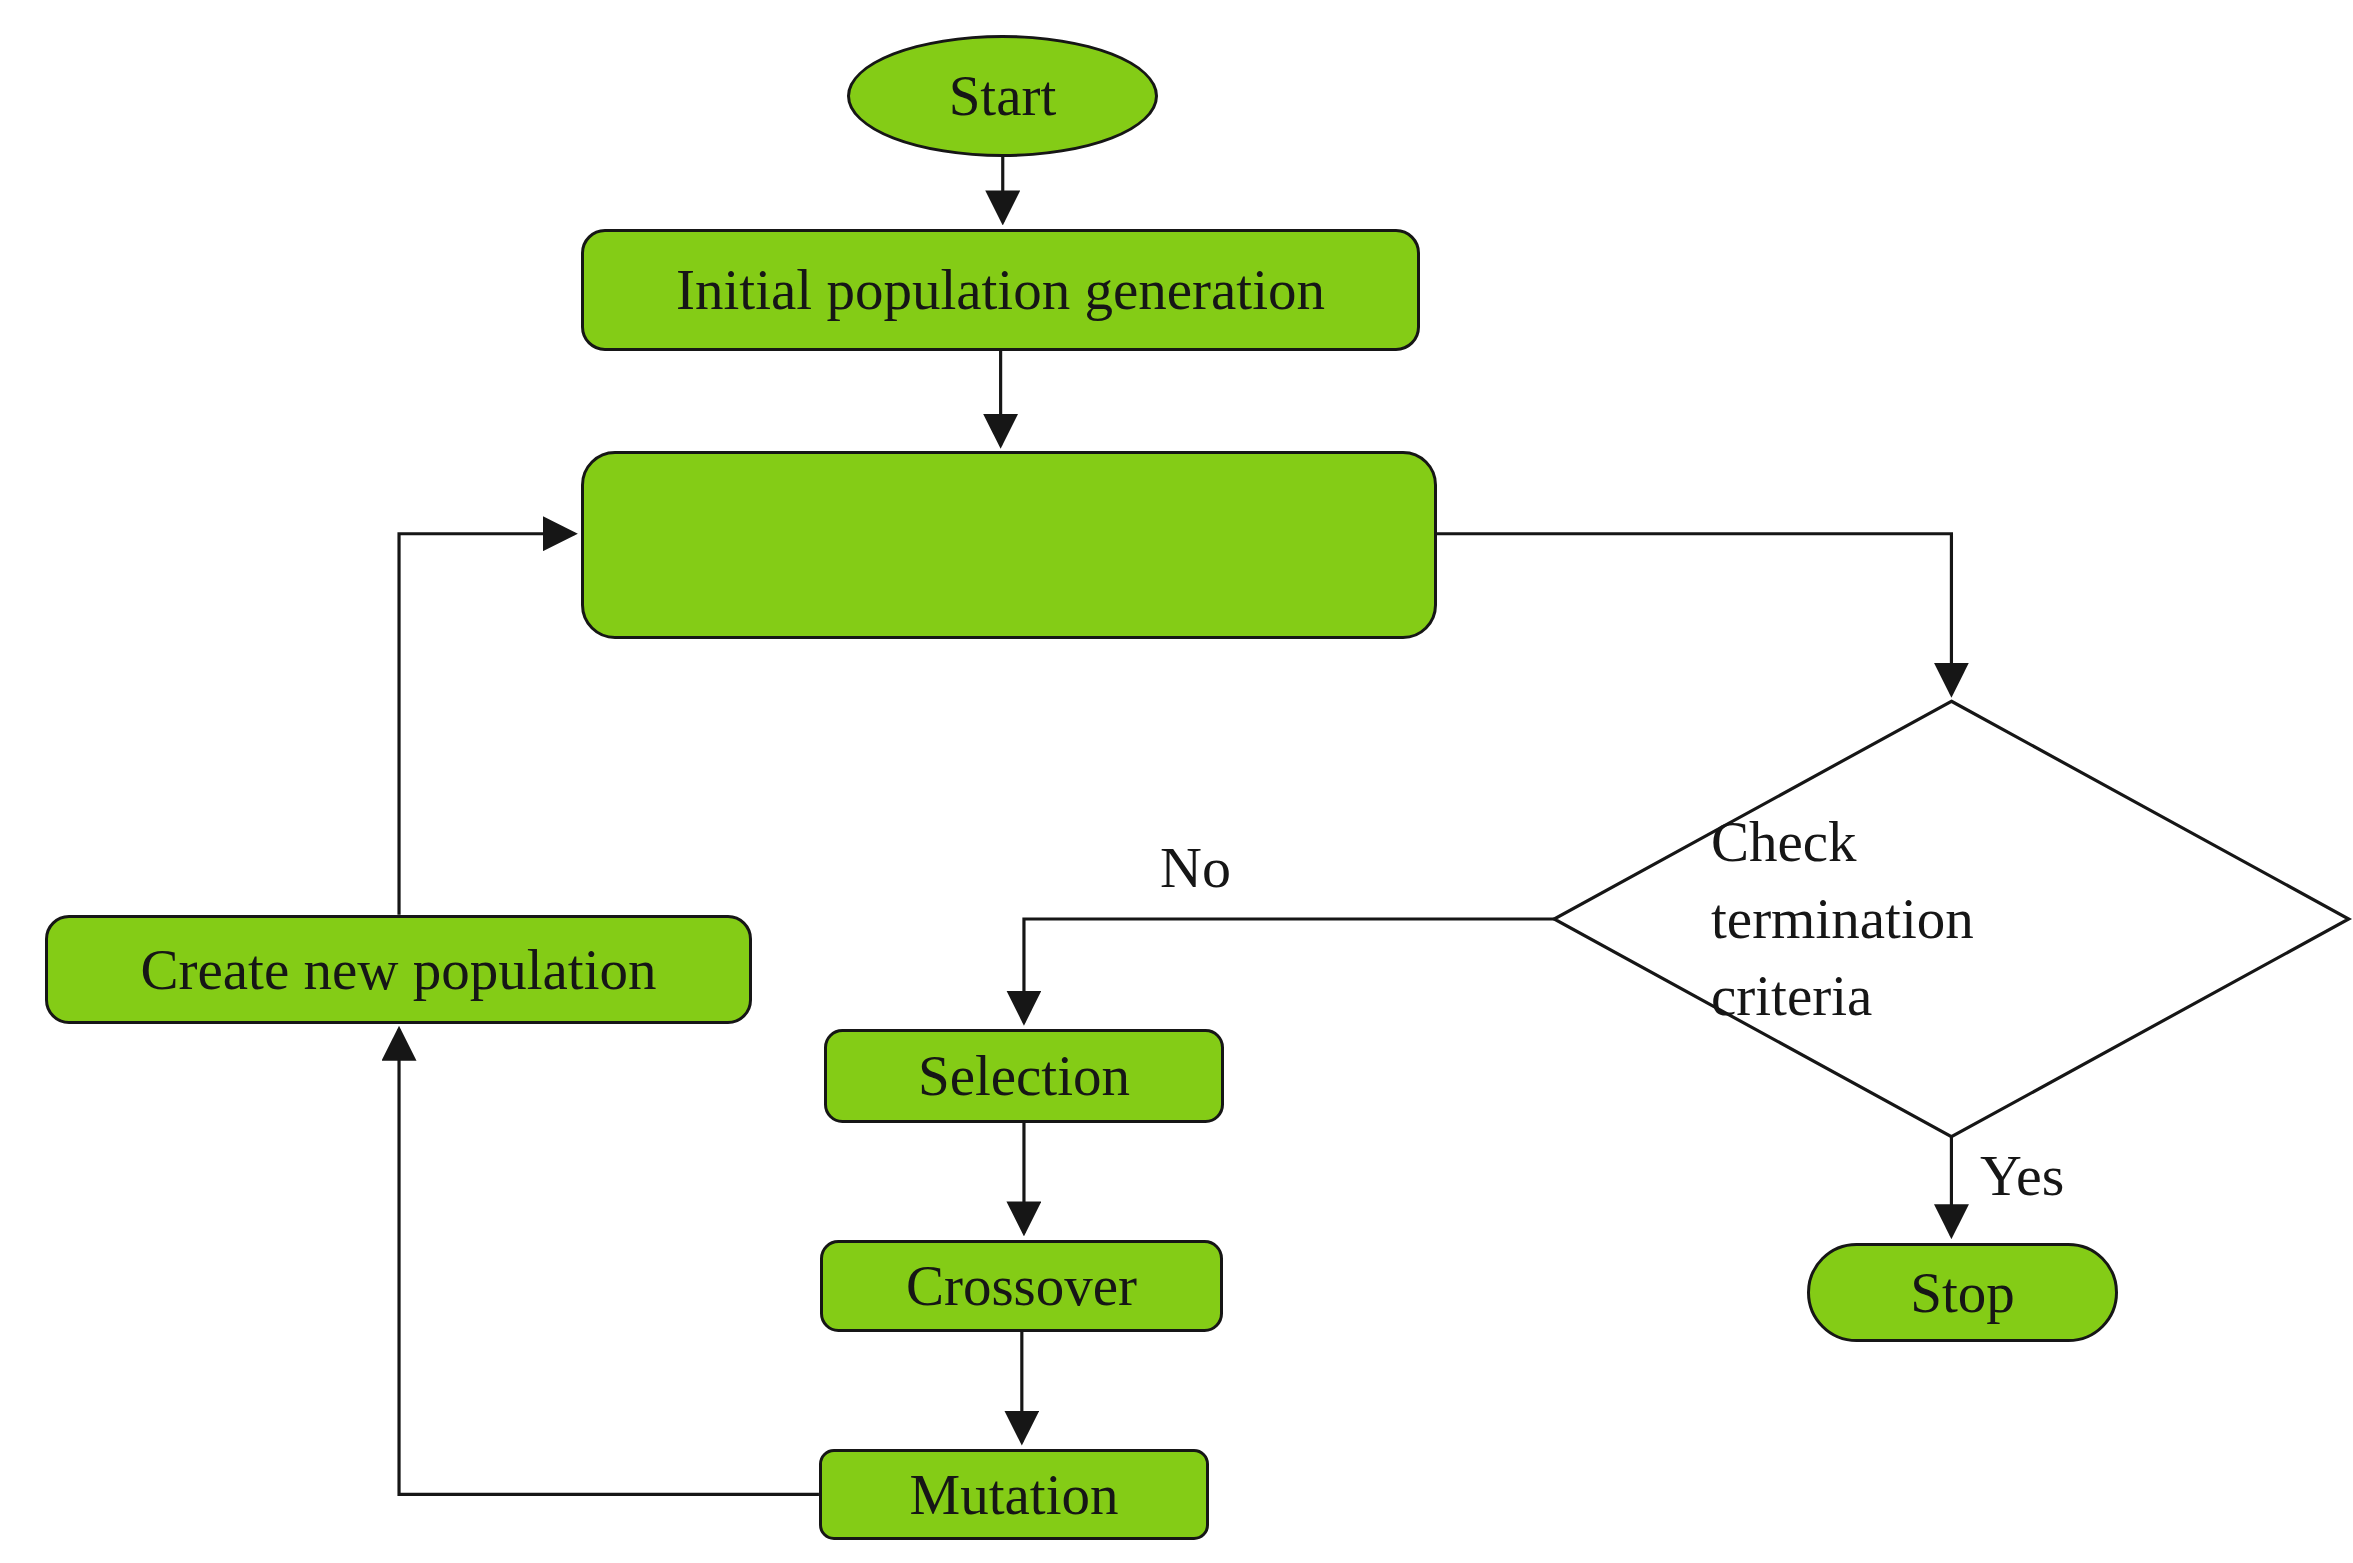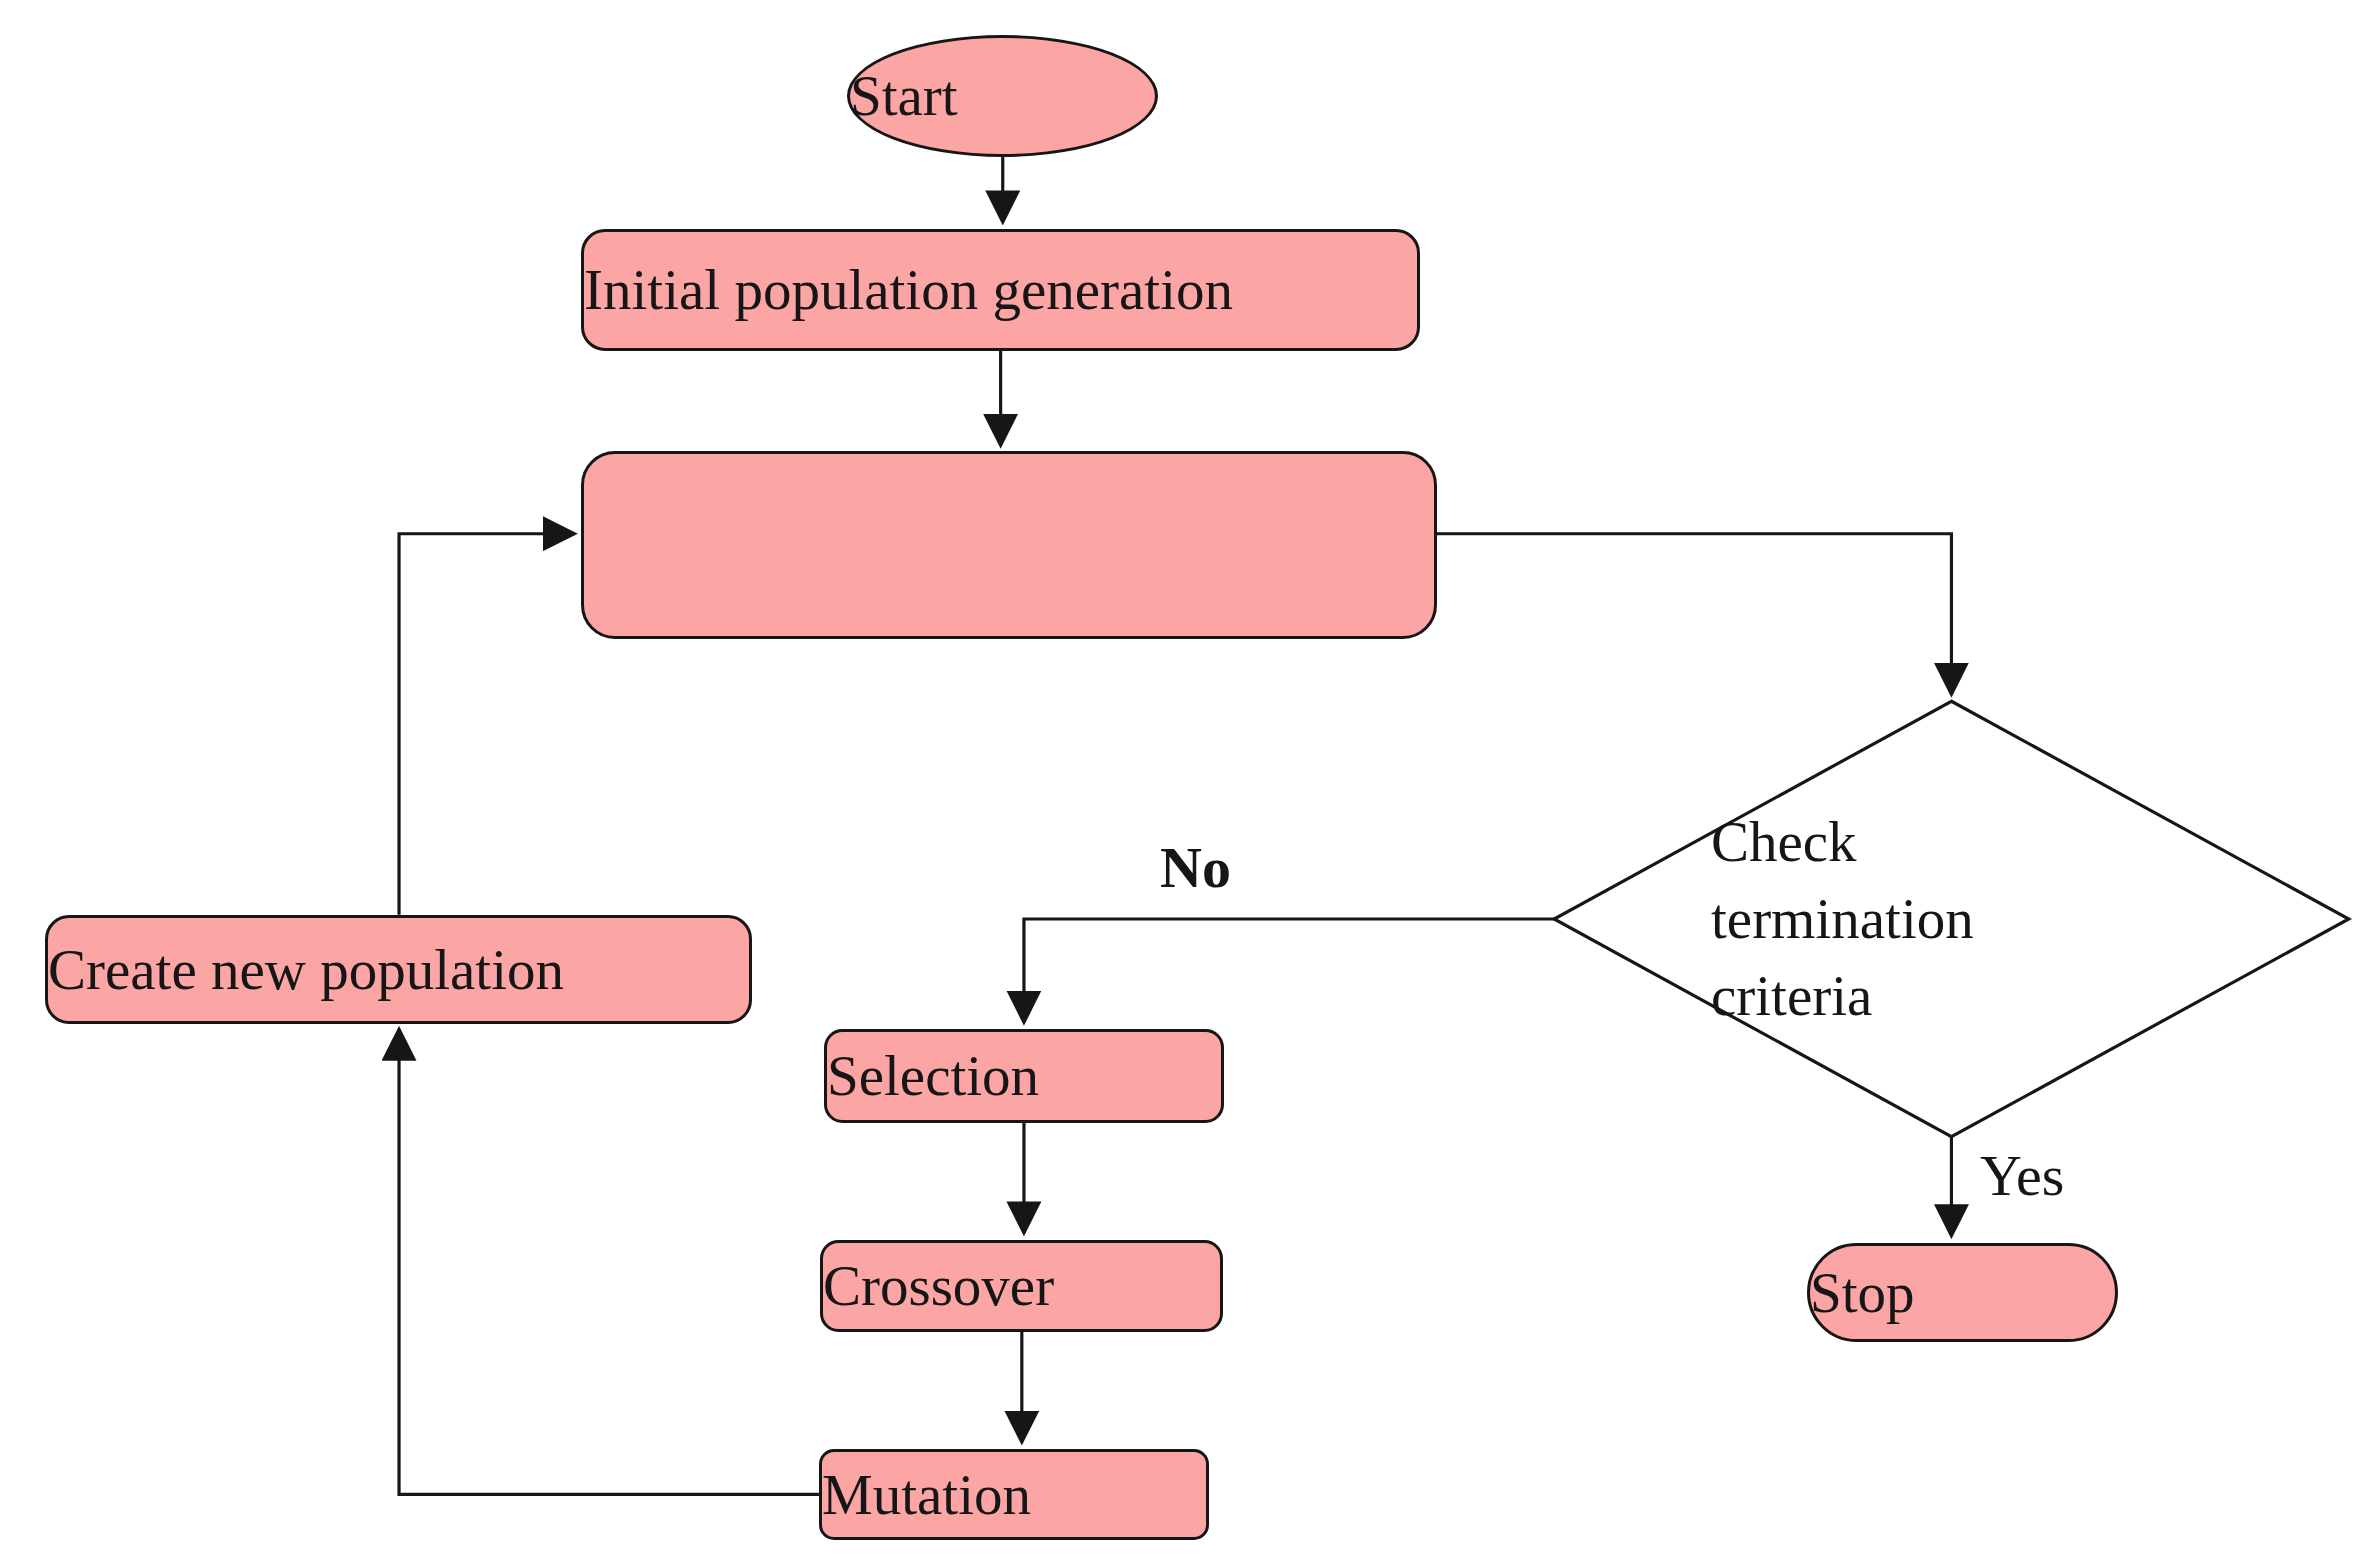--- a/index.html
+++ b/index.html
@@ -22,24 +22,25 @@
     height: 1563px;
   }
   .edge {
     fill: none;
     stroke: #161616;
     stroke-width: 4.5;
   }
   .node {
     position: absolute;
     box-sizing: border-box;
-    background: #fca5a5;
+    background: #84cc16;
     border: 3.5px solid #161616;
     display: flex;
     align-items: center;
+    justify-content: center;
     text-align: center;
     font-size: 57px;
     line-height: 1.4;
     white-space: nowrap;
   }
   .ellipse   { border-radius: 50%; }
   .rounded   { border-radius: 24px; }
   .stadium   { border-radius: 57px; }
   .multiline { white-space: normal; }
   .edge-label {
@@ -122,16 +123,16 @@
 </div>
 
 <div class="node rounded" style="left:819px; top:1449px; width:390px; height:91px; border-radius:15px;">
   <span>Mutation</span>
 </div>
 
 <div class="node stadium" style="left:1807px; top:1243px; width:311px; height:99px;">
   <span>Stop</span>
 </div>
 
-<div class="edge-label" style="left:1160px; top:839px;font-weight:bold;">No</div>
+<div class="edge-label" style="left:1160px; top:839px;">No</div>
 
 <div class="edge-label" style="left:1980px; top:1147px;">Yes</div>
 
 
 </body></html>

